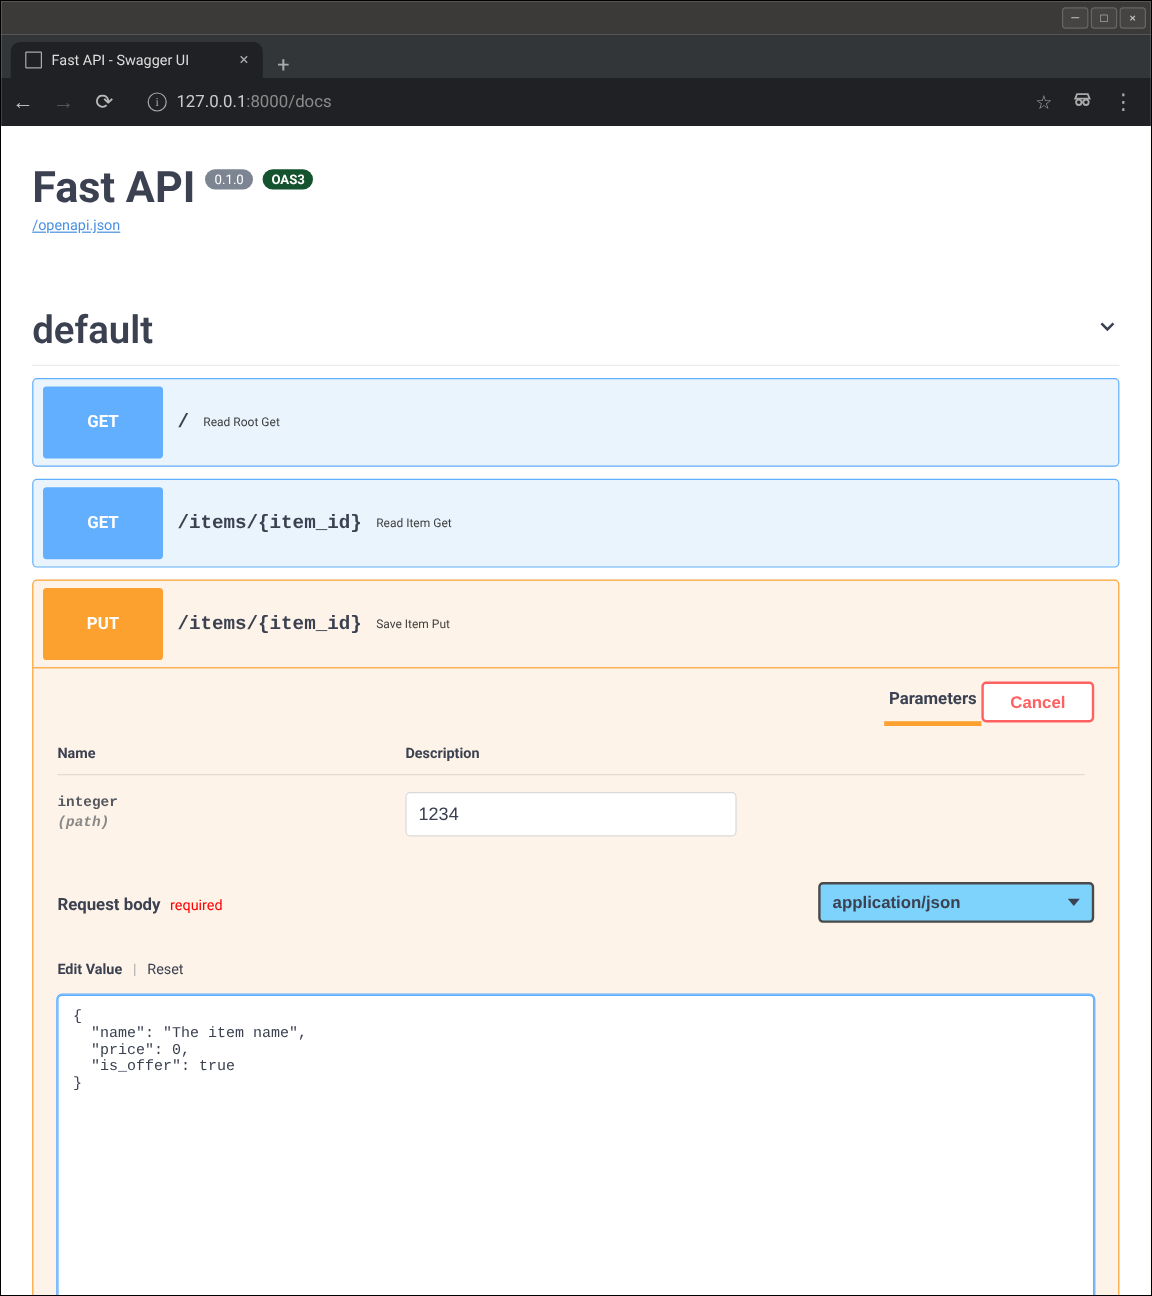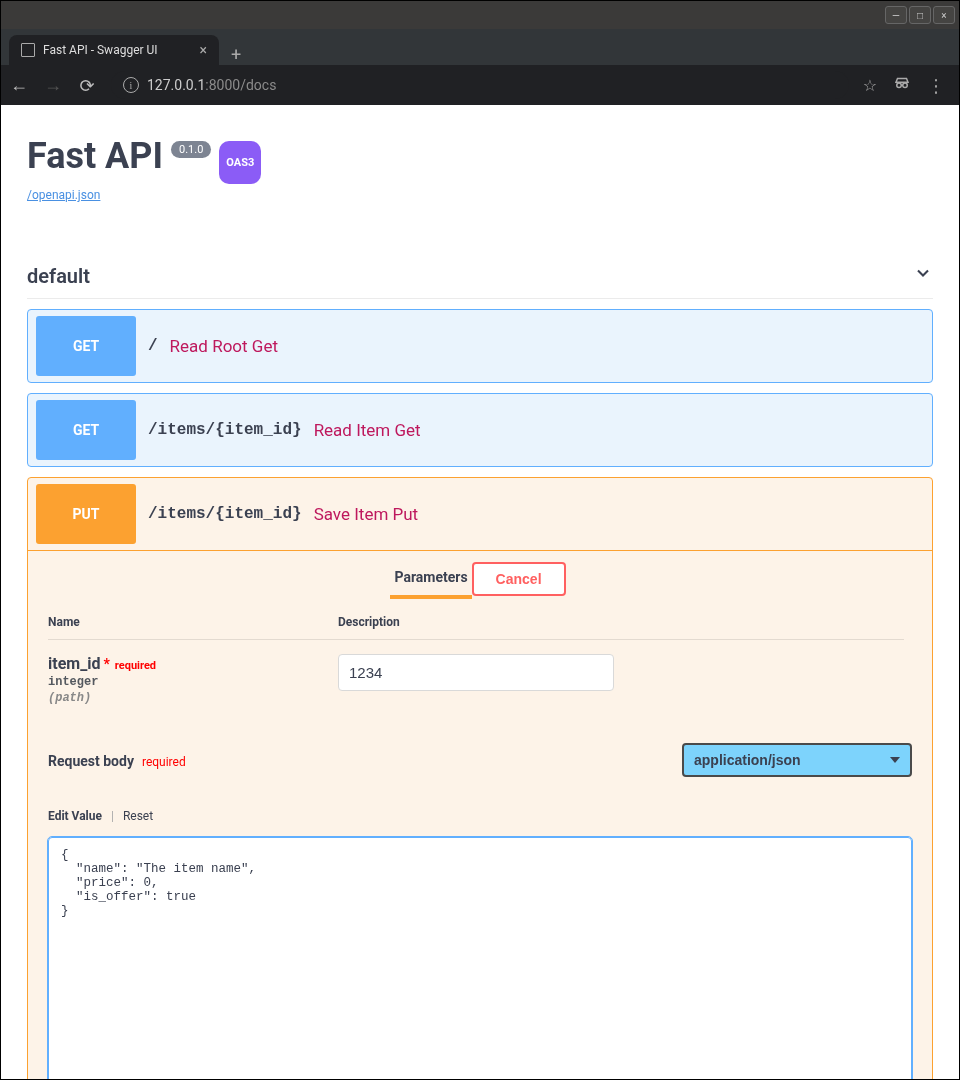--- a/index.html
+++ b/index.html
@@ -111,57 +111,57 @@
   h1.api-title {
     font-size: 36px;
     font-weight: 700;
     color: #3b4151;
   }
   .badge-ver {
     background:#7d8492; color:#fff; font-size:11px; padding:2px 8px; border-radius:10px;
     margin-top:6px;
   }
   .badge-oas {
-    background:#8b5cf6; color:#fff; font-size:11px; font-weight:700; padding:15px 7px; border-radius:10px;
+    background:#14532d; color:#fff; font-size:11px; font-weight:700; padding:2px 7px; border-radius:10px;
     margin-top:6px;
   }
   .spec-link { color:#4990e2; font-size:12px; margin-top:4px; display:inline-block; }
 
   .tag-section {
     margin-top: 60px;
     display:flex; justify-content:space-between; align-items:center;
     border-bottom: 1px solid rgba(0,0,0,0.08);
     padding-bottom: 10px;
   }
-  .tag-name { font-size:20px; font-weight:600; color:#3b4151; }
+  .tag-name { font-size:32px; font-weight:600; color:#3b4151; }
   .chev { font-size:22px; color:#3b4151; }
 
   .opblock {
     margin-top: 10px;
     border-radius: 4px;
     border: 1px solid;
   }
   .opblock-get { border-color:#61affe; background:#eaf4fd; }
   .opblock-put { border-color:#fca130; background:#fdf3e8; }
   .op-summary {
     display:flex; align-items:center; padding:6px 8px; gap:12px;
   }
   .method {
     color:#fff; font-weight:700; font-size:14px;
     width:100px; text-align:center; padding:22px 0; border-radius:3px;
   }
   .m-get { background:#61affe; }
   .m-put { background:#fca130; }
   .path { font-family: "Courier New", monospace; font-weight:700; color:#3b4151; font-size:16px; }
-  .summary-text { color:#be185d; font-size:17px; }
+  .summary-text { color:#404040; font-size:10px; }
 
   .op-body { border-top:1px solid #fca130; }
 
   .params-header {
-    display:flex; justify-content:center; align-items:center;
+    display:flex; justify-content:flex-end; align-items:center;
     padding:8px 20px 0 16px;
   }
   .params-tab {
     font-size:14px; font-weight:700; color:#3b4151;
     padding:10px 4px;
     border-bottom:4px solid #fca130;
     display:inline-block;
   }
   .btn-cancel {
     border:2px solid #ff6060; color:#ff6060; background:#fff;
@@ -327,25 +327,20 @@
             <button class="btn-cancel">Cancel</button>
           </div>
 
           <div class="params-table">
             <div class="pt-head">
               <div class="pt-name-col">Name</div>
               <div class="pt-desc-col">Description</div>
             </div>
             <div class="pt-row">
               <div class="pt-name-col">
-                <div>
-                  <span class="param-name">item_id</span>
-                  <span class="star"> *</span>
-                  <span class="req-label">required</span>
-                </div>
                 <div class="param-type">integer</div>
                 <div class="param-in">(path)</div>
               </div>
               <div>
                 <input class="param-input" value="1234" style="">
               </div>
             </div>
           </div>
 
           <div class="reqbody-row">

